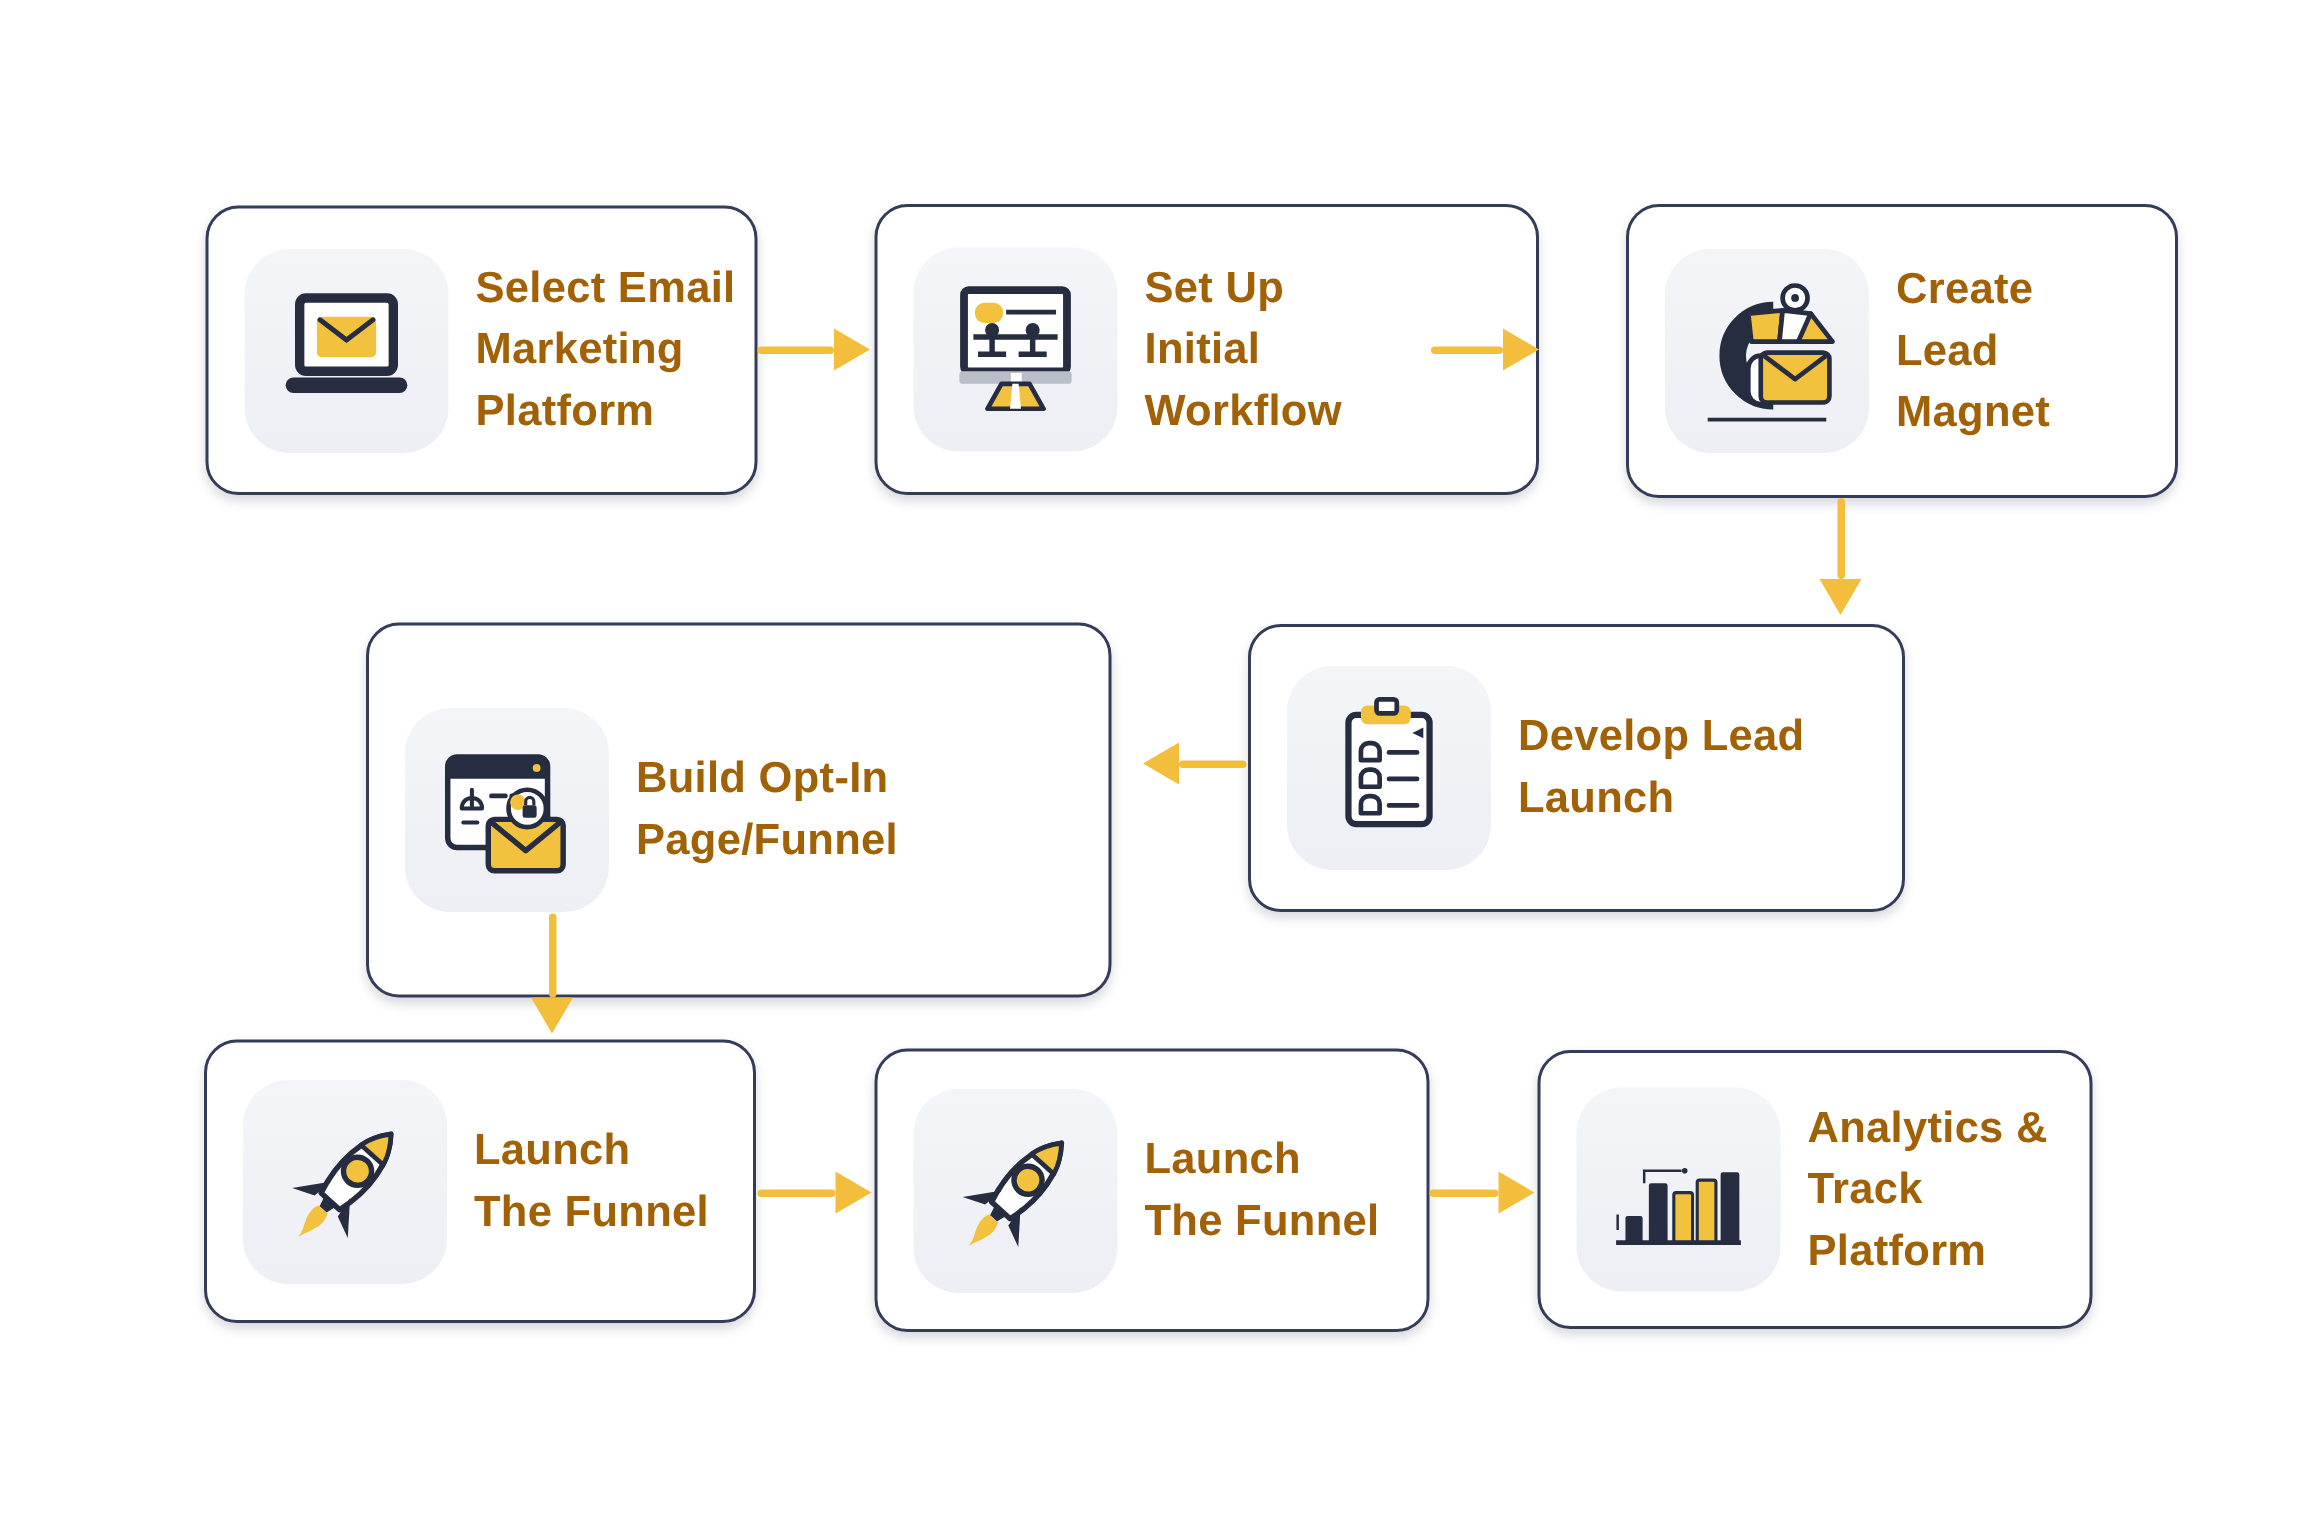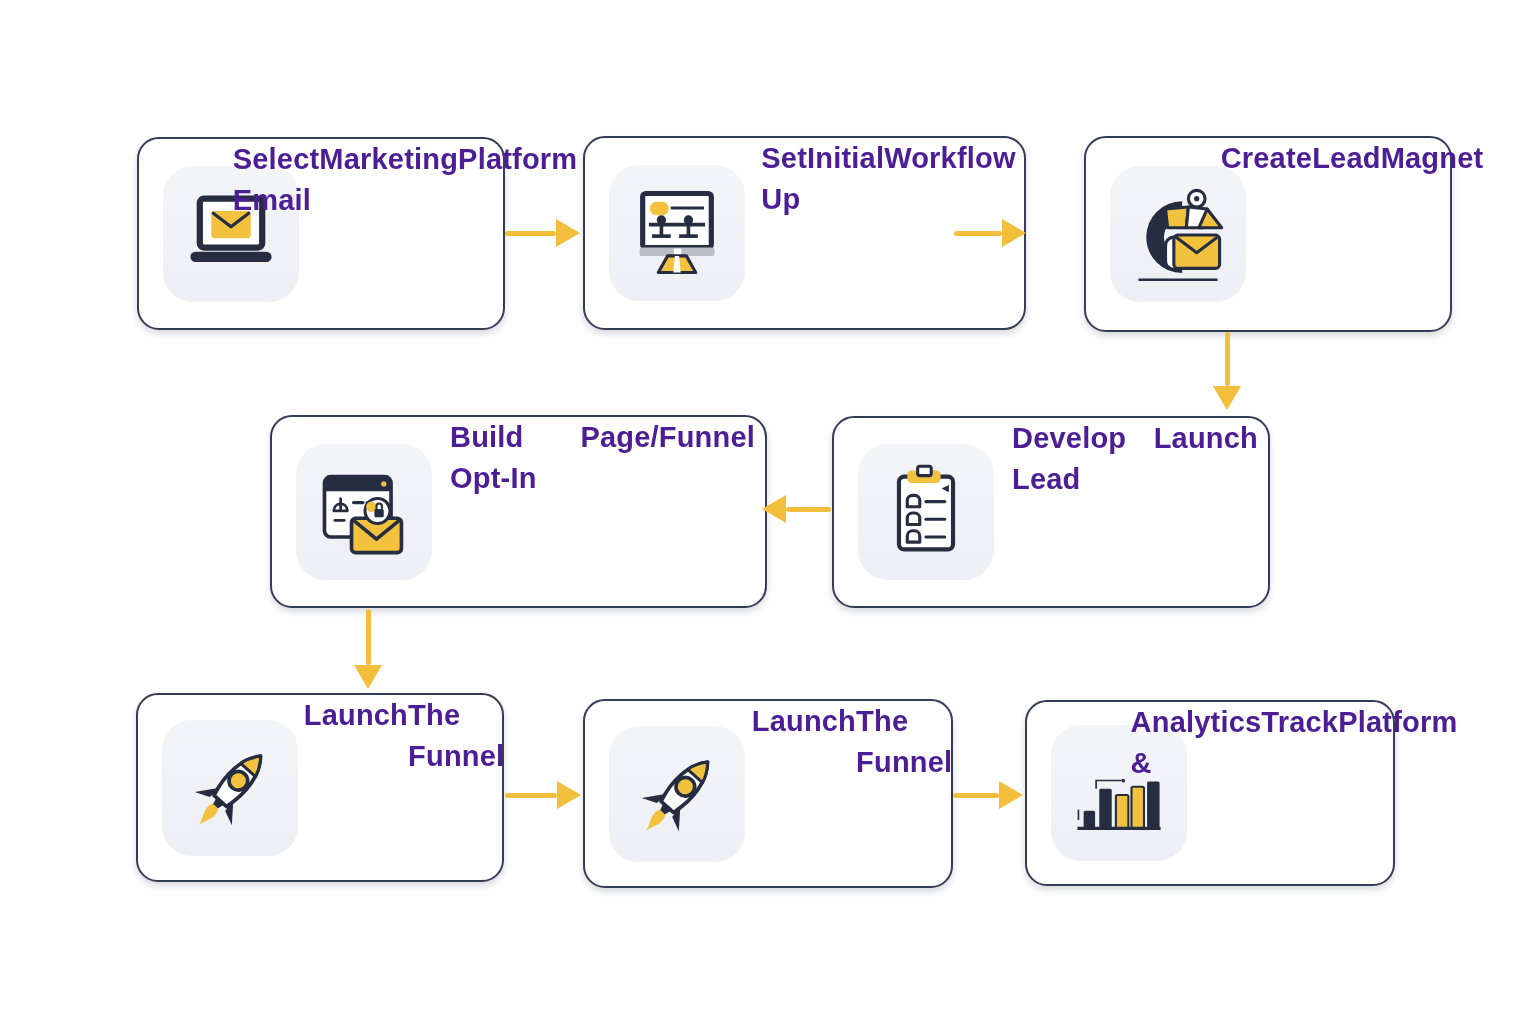--- a/index.html
+++ b/index.html
@@ -24,25 +24,25 @@
     transform:translateY(-50%);
     width:136px;height:136px;
     border-radius:30px;
     background:linear-gradient(180deg,#F3F5F9 0%,#EDEFF4 100%);
     display:flex;align-items:center;justify-content:center;
   }
   .tile svg{width:104px;height:104px;}
   .card-label{
     position:absolute;
     left:178px;top:0;bottom:0;right:10px;
-    display:flex;flex-direction:row;justify-content:center;
+    display:flex;flex-direction:column;justify-content:center;
     font-weight:700;
     font-size:29px;
     line-height:41px;
-    color:#4c1d95;
+    color:#a16207;
     letter-spacing:0.2px;
   }
   
   .arrow{position:absolute;display:flex;}
   .arrow-right{align-items:center;flex-direction:row;height:28px;}
   .arrow-right .shaft{flex:1;height:5px;background:#F2BE3C;border-radius:3px;}
   .arrow-right .head{width:0;height:0;border-left:24px solid #F2BE3C;border-top:14px solid transparent;border-bottom:14px solid transparent;}
   .arrow-left{align-items:center;flex-direction:row;height:28px;}
   .arrow-left .head{width:0;height:0;border-right:24px solid #F2BE3C;border-top:14px solid transparent;border-bottom:14px solid transparent;}
   .arrow-left .shaft{flex:1;height:5px;background:#F2BE3C;border-radius:3px;}
@@ -112,21 +112,21 @@
         <line x1="12" y1="94" x2="88" y2="94" stroke="#262D40" stroke-width="2.5"></line>
       </svg>
     </div>
     <div class="card-label">
       <span>Create</span>
       <span>Lead</span>
       <span>Magnet</span>
     </div>
   </div>
 
-  <div class="card" style="left:270px;top:415px;width:497px;height:193px">
+  <div class="card" style="left:244px;top:415px;width:497px;height:250px">
     <div class="tile">
       <svg viewBox="0 0 100 100">
         <rect x="12" y="16" width="64" height="58" rx="6" fill="#fff" stroke="#262D40" stroke-width="3.5"></rect>
         <path d="M12 22 a6 6 0 0 1 6 -6 h52 a6 6 0 0 1 6 6 v8 H12 Z" fill="#262D40"></path>
         <circle cx="69" cy="23" r="2.5" fill="#F2C23F"></circle>
         <path d="M21 49 h13 M27.5 37 v12 M21 49 c0 -9 13 -9 13 0" fill="none" stroke="#262D40" stroke-width="2.6" stroke-linecap="round"></path>
         <line x1="22" y1="58" x2="31" y2="58" stroke="#262D40" stroke-width="2.6" stroke-linecap="round"></line>
         <line x1="40" y1="41" x2="49" y2="41" stroke="#262D40" stroke-width="3" stroke-linecap="round"></line>
         <line x1="53" y1="41" x2="66" y2="41" stroke="#262D40" stroke-width="3" stroke-linecap="round"></line>
         <rect x="38" y="56" width="48" height="33" rx="4" fill="#F2C23F" stroke="#262D40" stroke-width="3.5"></rect>

